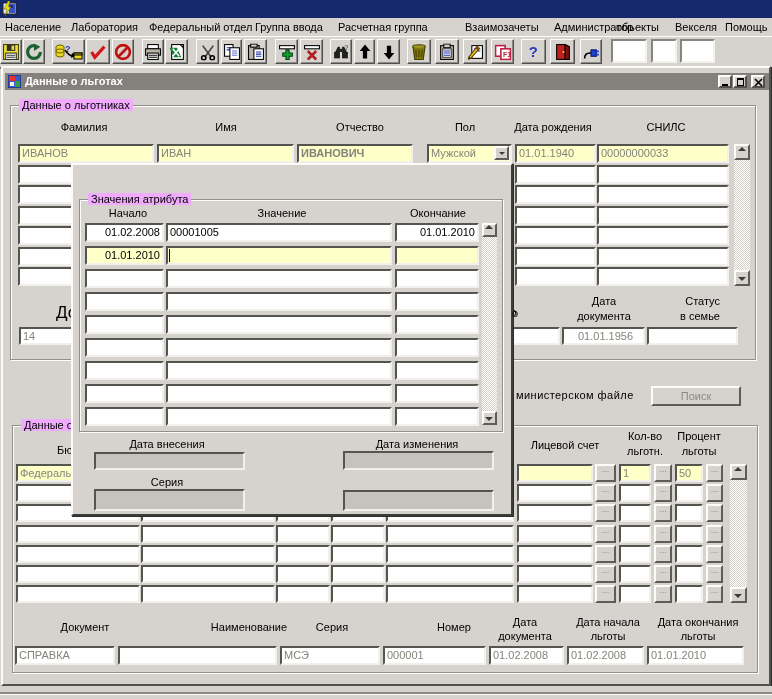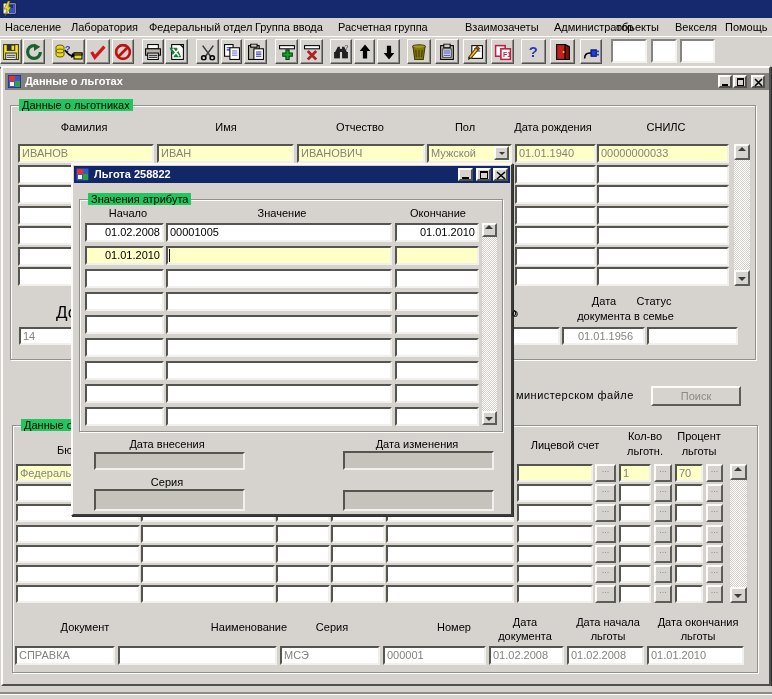--- a/index.html
+++ b/index.html
@@ -6,21 +6,21 @@
 body{-webkit-font-smoothing:antialiased;font-family:"Liberation Sans",sans-serif;font-size:11px;background:#d6d3ce;position:relative;color:#000;}
 .abs{position:absolute;}
 .sunk{border:2px solid;border-color:#848480 #f4f2ee #f4f2ee #848480;background:#fff;}
 .cell{position:absolute;background:#fff;border:2px solid;border-color:#55554f #f2f0ec #f2f0ec #55554f;line-height:15px;padding:0 2px;white-space:nowrap;overflow:hidden;}
 .yel{background:#ffffc8 !important;}
 .gtx{color:#84847c;}
 .raised{background:#d6d3ce;border:2px solid;border-color:#fcfbf8 #5c5c58 #5c5c58 #fcfbf8;}
 .tbtn{position:absolute;top:2px;height:25px;background:#d6d3ce;border:1px solid;border-color:#fcfbf8 #50504e #50504e #fcfbf8;box-shadow:inset -1px -1px 0 #8a8a86;}
 .tbtn svg{position:absolute;left:50%;top:50%;transform:translate(-50%,-50%);}
 .gbox{position:absolute;border:1px solid #90908c;box-shadow:inset 1px 1px 0 #fdfdfa,1px 1px 0 #fdfdfa;}
-.glab{position:absolute;background:#22c55e;padding:0 3px;line-height:12px;}
+.glab{position:absolute;background:#f0abfc;padding:0 3px;line-height:12px;}
 .lab{position:absolute;text-align:center;line-height:13px;white-space:nowrap;}
 .dots{position:absolute;background:#d6d3ce;border:2px solid;border-color:#fcfbf8 #5c5c58 #5c5c58 #fcfbf8;color:#8a8a84;font-size:9px;line-height:7px;text-align:center;}
 .sb{position:absolute;background:conic-gradient(#fff 25%,#d4d0c8 0 50%,#fff 0 75%,#d4d0c8 0) 0 0/2px 2px;}
 .sbtn{position:absolute;background:#d6d3ce;border:2px solid;border-color:#fcfbf8 #5c5c58 #5c5c58 #fcfbf8;}
 .arr{position:absolute;width:0;height:0;border:4px solid transparent;}
 .cap{position:absolute;background:#d6d3ce;border:2px solid;border-color:#fcfbf8 #50504e #50504e #fcfbf8;}
 </style></head>
 <body>
 
 <div class="abs" style="left:0;top:0;width:772px;height:18px;background:#16286e;">
@@ -252,21 +252,21 @@
 
 <div class="lab" style="left:34px;top:121px;width:100px;">Фамилия</div>
 <div class="lab" style="left:176px;top:121px;width:100px;">Имя</div>
 <div class="lab" style="left:310px;top:121px;width:100px;">Отчество</div>
 <div class="lab" style="left:415px;top:121px;width:100px;">Пол</div>
 <div class="lab" style="left:503px;top:121px;width:100px;">Дата рождения</div>
 <div class="lab" style="left:616px;top:121px;width:100px;">СНИЛС</div>
 <div id="table1">
     <div class="cell yel" style="left:18px;top:144px;width:136px;height:19px;"><span class="gtx">ИВАНОВ</span></div>
     <div class="cell yel" style="left:157px;top:144px;width:137px;height:19px;"><span class="gtx">ИВАН</span></div>
-    <div class="cell yel" style="left:297px;top:144px;width:128px;height:19px;"><span class="gtx">ИВАНОВИЧ</span></div>
+    <div class="cell yel" style="left:297px;top:144px;width:116px;height:19px;font-weight:bold;"><span class="gtx">ИВАНОВИЧ</span></div>
     <div class="cell yel" style="left:427px;top:144px;width:85px;height:19px;"><span class="gtx">Мужской</span><div class="raised abs" style="right:1px;top:0px;width:15px;height:14px;">
         <div class="arr" style="left:3px;top:4px;border-width:3.5px;border-top-color:#3c3c3a;border-bottom-width:0;"></div>
       </div></div>
     <div class="cell yel" style="left:515px;top:144px;width:81px;height:19px;"><span class="gtx">01.01.1940</span></div>
     <div class="cell yel" style="left:597px;top:144px;width:132px;height:19px;"><span class="gtx">00000000033</span></div>
     <div class="cell" style="left:18px;top:164.5px;width:136px;height:19px;"></div>
     <div class="cell" style="left:157px;top:164.5px;width:137px;height:19px;"></div>
     <div class="cell" style="left:297px;top:164.5px;width:128px;height:19px;"></div>
     <div class="cell" style="left:427px;top:164.5px;width:85px;height:19px;"></div>
     <div class="cell" style="left:515px;top:164.5px;width:81px;height:19px;"></div>
@@ -308,21 +308,21 @@
     <div class="arr" style="left:2px;top:1px;border-bottom-color:#3c3c3a;border-top-width:0;"></div>
   </div>
 <div class="sbtn" style="left:734px;top:270px;width:16px;height:16px;">
     <div class="arr" style="left:2px;top:5px;border-top-color:#3c3c3a;border-bottom-width:0;"></div>
   </div>
 
 <span class="abs" style="left:56px;top:303px;font-size:17px;">Документ</span>
 <div class="cell" style="left:19px;top:327px;width:100px;height:18px;"><span class="gtx">14</span></div>
 <span class="abs" style="left:440px;top:306px;">Серия и номер</span>
 <div class="lab" style="left:554px;top:294px;width:100px;line-height:15px;">Дата<br>документа</div>
-<div class="lab" style="left:604px;top:294px;width:100px;line-height:15px;">Статус<br>в семье</div>
+<div class="lab" style="left:620px;top:294px;width:100px;line-height:15px;text-align:right;">Статус<br>в семье</div>
 <div class="cell" style="left:440px;top:327px;width:120px;height:18px;"></div>
 <div class="cell" style="left:562px;top:327px;width:83px;height:18px;padding-left:14px;"><span class="gtx">01.01.1956</span></div>
 <div class="cell" style="left:647px;top:327px;width:91px;height:18px;"></div>
 
 <span class="abs" style="left:516px;top:389px;letter-spacing:0.45px;">министерском файле</span>
 <div class="raised abs" style="left:651px;top:386px;width:90px;height:20px;text-align:center;line-height:16px;color:#8a8a84;">Поиск</div>
 
 <div class="gbox" style="left:12px;top:425px;width:746px;height:248px;"></div>
 <div class="glab" style="left:21px;top:419px;">Данные о льготах</div>
 <div class="lab" style="left:27px;top:444px;width:100px;">Бюджет</div>
@@ -332,21 +332,21 @@
 <div id="table2">
     <div class="cell yel" style="left:16px;top:464px;width:124px;height:18px;"><span class="gtx">Федеральный</span></div>
     <div class="cell yel" style="left:141px;top:464px;width:134px;height:18px;"></div>
     <div class="cell yel" style="left:276px;top:464px;width:54px;height:18px;"></div>
     <div class="cell yel" style="left:331px;top:464px;width:54px;height:18px;"></div>
     <div class="cell yel" style="left:386px;top:464px;width:128px;height:18px;"></div>
     <div class="cell yel" style="left:517px;top:464px;width:76px;height:18px;"></div>
     <div class="dots" style="left:595px;top:464px;width:21px;height:18px;">...</div>
     <div class="cell yel" style="left:619px;top:464px;width:32px;height:18px;"><span class="gtx">1</span></div>
     <div class="dots" style="left:654px;top:464px;width:18px;height:18px;">...</div>
-    <div class="cell yel" style="left:675px;top:464px;width:28px;height:18px;"><span class="gtx">70</span></div>
+    <div class="cell yel" style="left:675px;top:464px;width:28px;height:18px;"><span class="gtx">50</span></div>
     <div class="dots" style="left:706px;top:464px;width:17px;height:18px;">...</div>
     <div class="cell" style="left:16px;top:484.2px;width:124px;height:18px;"></div>
     <div class="cell" style="left:141px;top:484.2px;width:134px;height:18px;"></div>
     <div class="cell" style="left:276px;top:484.2px;width:54px;height:18px;"></div>
     <div class="cell" style="left:331px;top:484.2px;width:54px;height:18px;"></div>
     <div class="cell" style="left:386px;top:484.2px;width:128px;height:18px;"></div>
     <div class="cell" style="left:517px;top:484.2px;width:76px;height:18px;"></div>
     <div class="dots" style="left:595px;top:484.2px;width:21px;height:18px;">...</div>
     <div class="cell" style="left:619px;top:484.2px;width:32px;height:18px;"></div>
     <div class="dots" style="left:654px;top:484.2px;width:18px;height:18px;">...</div>
@@ -431,40 +431,20 @@
 <div class="cell" style="left:383px;top:646px;width:103px;height:19px;"><span class="gtx">000001</span></div>
 <div class="cell" style="left:489px;top:646px;width:75px;height:19px;"><span class="gtx">01.02.2008</span></div>
 <div class="cell" style="left:567px;top:646px;width:77px;height:19px;"><span class="gtx">01.02.2008</span></div>
 <div class="cell" style="left:647px;top:646px;width:97px;height:19px;"><span class="gtx">01.01.2010</span></div>
 
 <div class="abs" style="left:0;top:686px;width:772px;height:13px;background:#d6d3ce;"></div>
 <div class="abs" style="left:0;top:692px;width:772px;height:2px;background:#8a8a86;"></div>
 <div class="abs" style="left:0;top:694px;width:772px;height:1px;background:#fcfbf8;"></div>
 
 <div class="abs" id="dialog" style="left:71px;top:163px;width:442px;height:353px;background:#d6d3ce;border:2px solid;border-color:#fcfbf8 #3c3c3a #3c3c3a #fcfbf8;box-shadow:1px 1px 0 #2e2e2c;">
-  <div class="abs" style="left:1px;top:1px;width:436px;height:17px;background:#122768;">
-    <svg class="abs" style="left:2px;top:2px" width="13" height="13" viewBox="0 0 13 13">
-      <rect x="0" y="0" width="13" height="13" fill="#3858c8" stroke="#102060"></rect>
-      <rect x="1" y="1" width="6" height="5" fill="#e83030"></rect>
-      <rect x="7" y="6" width="5" height="6" fill="#30a040"></rect>
-      <rect x="2" y="7" width="4" height="4" fill="#f0f0f0"></rect>
-    </svg>
-    <span class="abs" style="left:20px;top:2px;font-weight:bold;color:#fff;">Льгота 258822</span>
-    <div class="cap" style="left:384px;top:2px;width:15px;height:13px;">
-        <div class="abs" style="left:2px;top:7px;width:7px;height:2px;background:#000;"></div>
-      </div>
-    <div class="cap" style="left:402px;top:2px;width:15px;height:13px;">
-        <div class="abs" style="left:2px;top:1px;width:8px;height:8px;border:1px solid #000;border-top-width:2px;"></div>
-      </div>
-    <div class="cap" style="left:419px;top:2px;width:15px;height:13px;">
-        <svg width="11" height="9" style="position:absolute;left:1px;top:1px">
-          <path d="M1 1 L9 8 M9 1 L1 8" stroke="#000" stroke-width="1.6"></path>
-        </svg>
-      </div>
-  </div>
   <div class="gbox" style="left:6px;top:34px;width:424px;height:233px;"></div>
   <div class="glab" style="left:15px;top:28px;">Значения атрибута</div>
   <div class="lab" style="left:5px;top:42px;width:100px;">Начало</div>
   <div class="lab" style="left:159px;top:42px;width:100px;">Значение</div>
   <div class="lab" style="left:315px;top:42px;width:100px;">Окончание</div>
   <div id="dgrid">
       <div class="cell" style="left:12px;top:58px;width:79px;height:19px;">
         <span style="float:right">01.02.2008</span>
       </div>
       <div class="cell" style="left:93px;top:58px;width:226px;height:19px;">00001005</div>

